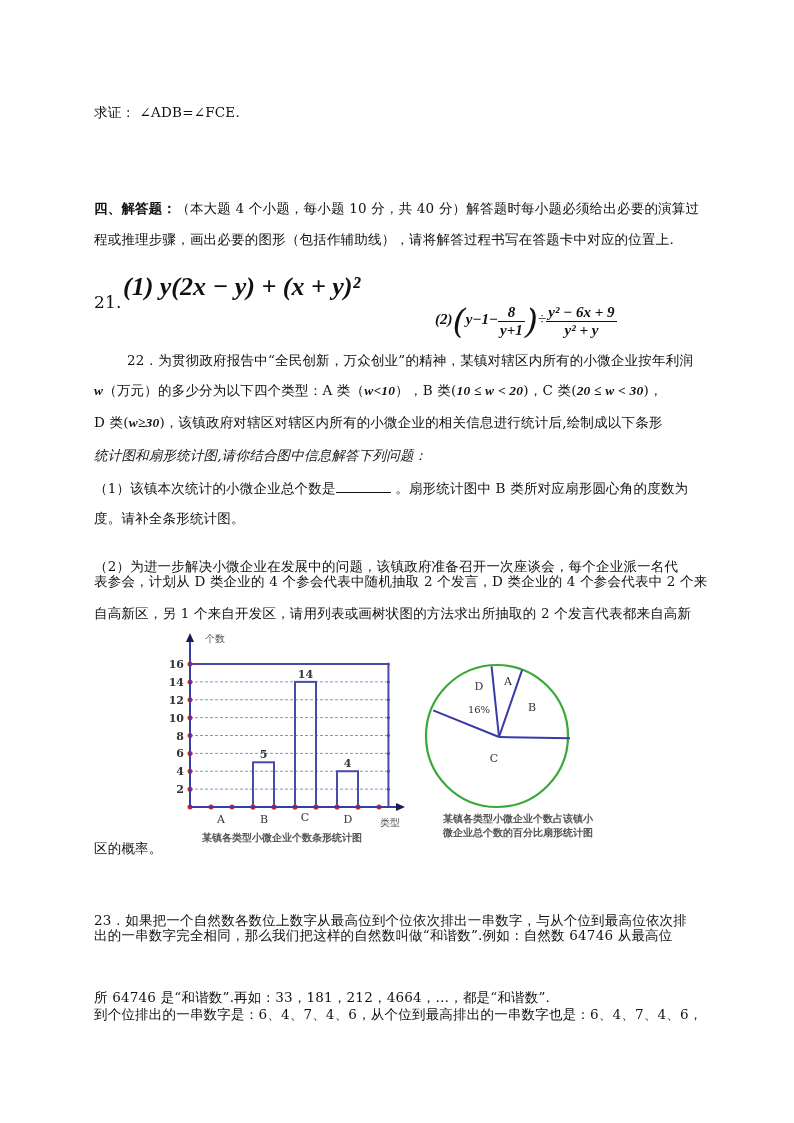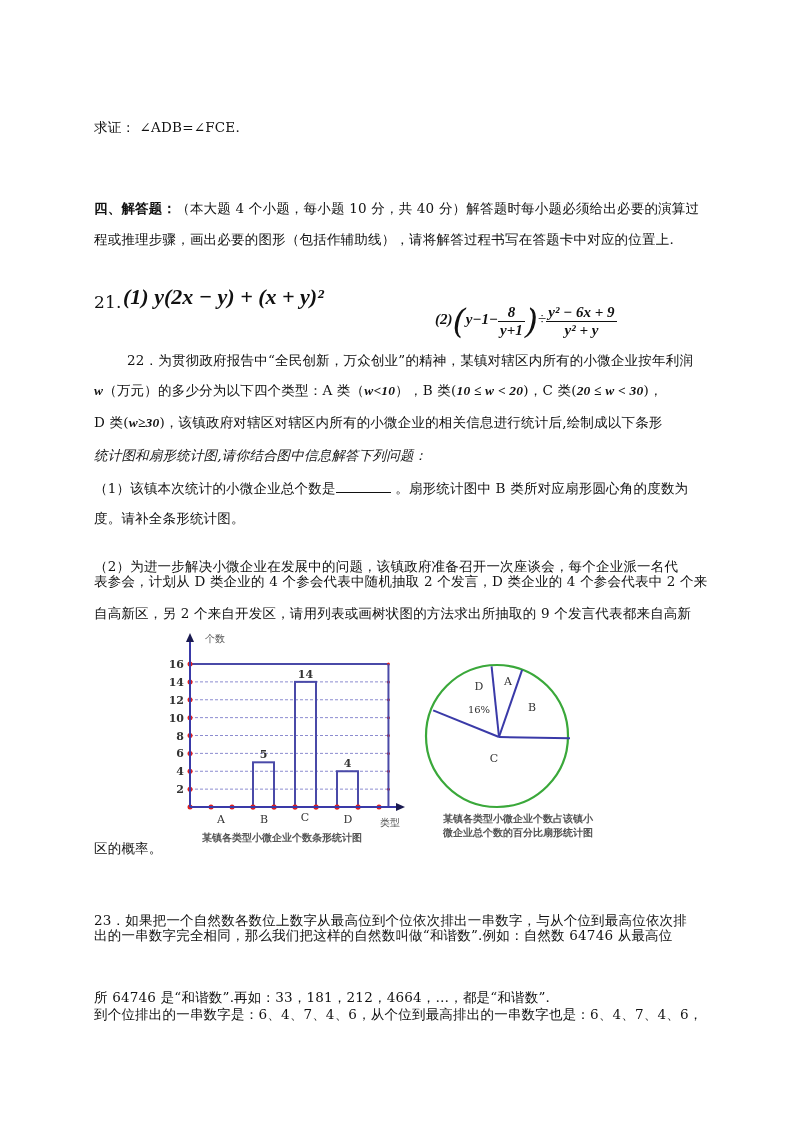--- a/index.html
+++ b/index.html
@@ -12,51 +12,51 @@
   .blank { display: inline-block; width: 55px; border-bottom: 1px solid #111; height: 14px; vertical-align: baseline; }
   .caption { font-family: "DejaVu Sans", "Liberation Sans", sans-serif; fill: #555; font-size: 10px; font-weight: bold; }
   .frac { display: inline-block; vertical-align: middle; text-align: center; }
   .frac .num { display: block; border-bottom: 1.5px solid #111; padding: 0 2px; }
   .frac .den { display: block; padding: 0 2px; }
   .paren { font-size: 34px; font-weight: normal; vertical-align: middle; font-family: "DejaVu Serif", serif; }
 </style>
 </head>
 <body>
 
-<div class="line" style="top:102px;margin-top:15px;">
+<div class="line" style="top:102px;">
   <span>求证：</span>
   <span>∠ADB</span><span>=</span><span>∠FCE</span><span>.</span>
 </div>
 
 <div class="line" style="top:198px;">
   <span class="bold">四、解答题：</span><span>（本大题 4 个小题，每小题 10 分，共 40 分）解答题时每小题必须给出必要的演算过</span>
 </div>
 <div class="line" style="top:229px;">程或推理步骤，画出必要的图形（包括作辅助线），请将解答过程书写在答题卡中对应的位置上.</div>
 
 <div class="line" style="top:292px; font-size:17px;">21.</div>
-<div style="position:absolute; left:123px; top:272px; font-size:22px;margin-top:12px;" class="math">(1) y(2x − y) + (x + y)²</div>
+<div style="position:absolute; left:123px; top:272px; font-size:26px;" class="math">(1) y(2x − y) + (x + y)²</div>
 <div style="position:absolute; left:435px; top:262px; font-size:15px; white-space:nowrap;margin-top:39px;" class="math">
   <span class="mathb">(2)</span><span class="paren">(</span><span>y−1−</span><span class="frac"><span class="num">8</span><span class="den">y+1</span></span><span class="paren">)</span><span style="font-style:normal;font-weight:normal;">÷</span><span class="frac"><span class="num">y² − 6x + 9</span><span class="den">y² + y</span></span>
 </div>
 
 <div class="line" style="top:350px;margin-left:33px;">22．为贯彻政府报告中“全民创新，万众创业”的精神，某镇对辖区内所有的小微企业按年利润</div>
 <div class="line" style="top:380px;">
   <span class="math">w</span><span>（万元）的多少分为以下四个类型：A 类（</span><span class="math">w&lt;10</span><span>），B 类(</span><span class="math">10 ≤ w &lt; 20</span><span>)，C 类(</span><span class="math">20 ≤ w &lt; 30</span><span>)，</span>
 </div>
 <div class="line" style="top:412px;">
   <span>D 类(</span><span class="math">w≥30</span><span>)，该镇政府对辖区对辖区内所有的小微企业的相关信息进行统计后,绘制成以下条形</span>
 </div>
 <div class="line" style="top:445px;font-style:italic;">统计图和扇形统计图,请你结合图中信息解答下列问题：</div>
 <div class="line" style="top:478px;">
   <span>（1）该镇本次统计的小微企业总个数是</span><span class="blank"></span><span> 。扇形统计图中 B 类所对应扇形圆心角的度数为</span>
 </div>
 <div class="line" style="top:508px;">度。请补全条形统计图。</div>
 <div class="line" style="top:556px;">（2）为进一步解决小微企业在发展中的问题，该镇政府准备召开一次座谈会，每个企业派一名代</div>
 <div class="line" style="top:571px;">表参会，计划从 D 类企业的 4 个参会代表中随机抽取 2 个发言，D 类企业的 4 个参会代表中 2 个来</div>
-<div class="line" style="top:603px;">自高新区，另 2 个来自开发区，请用列表或画树状图的方法求出所抽取的 9 个发言代表都来自高新</div>
+<div class="line" style="top:603px;">自高新区，另 1 个来自开发区，请用列表或画树状图的方法求出所抽取的 2 个发言代表都来自高新</div>
 <div class="line" style="top:838px;">区的概率。</div>
 
 <svg id="bar-chart" style="position:absolute; left:160px; top:628px;" width="260" height="225" xmlns="http://www.w3.org/2000/svg">
   <g id="bar-grid">
       <line x1="30" y1="161.125" x2="228.45" y2="161.125" stroke="#8c8cd0" stroke-width="1" stroke-dasharray="3,2"></line>
       <circle cx="30" cy="161.125" r="2.5" fill="#e02020"></circle>
       <circle cx="228.45" cy="161.125" r="1.5" fill="#e02020"></circle>
       <line x1="30" y1="143.25" x2="228.45" y2="143.25" stroke="#8c8cd0" stroke-width="1" stroke-dasharray="3,2"></line>
       <circle cx="30" cy="143.25" r="2.5" fill="#e02020"></circle>
       <circle cx="228.45" cy="143.25" r="1.5" fill="#e02020"></circle>

